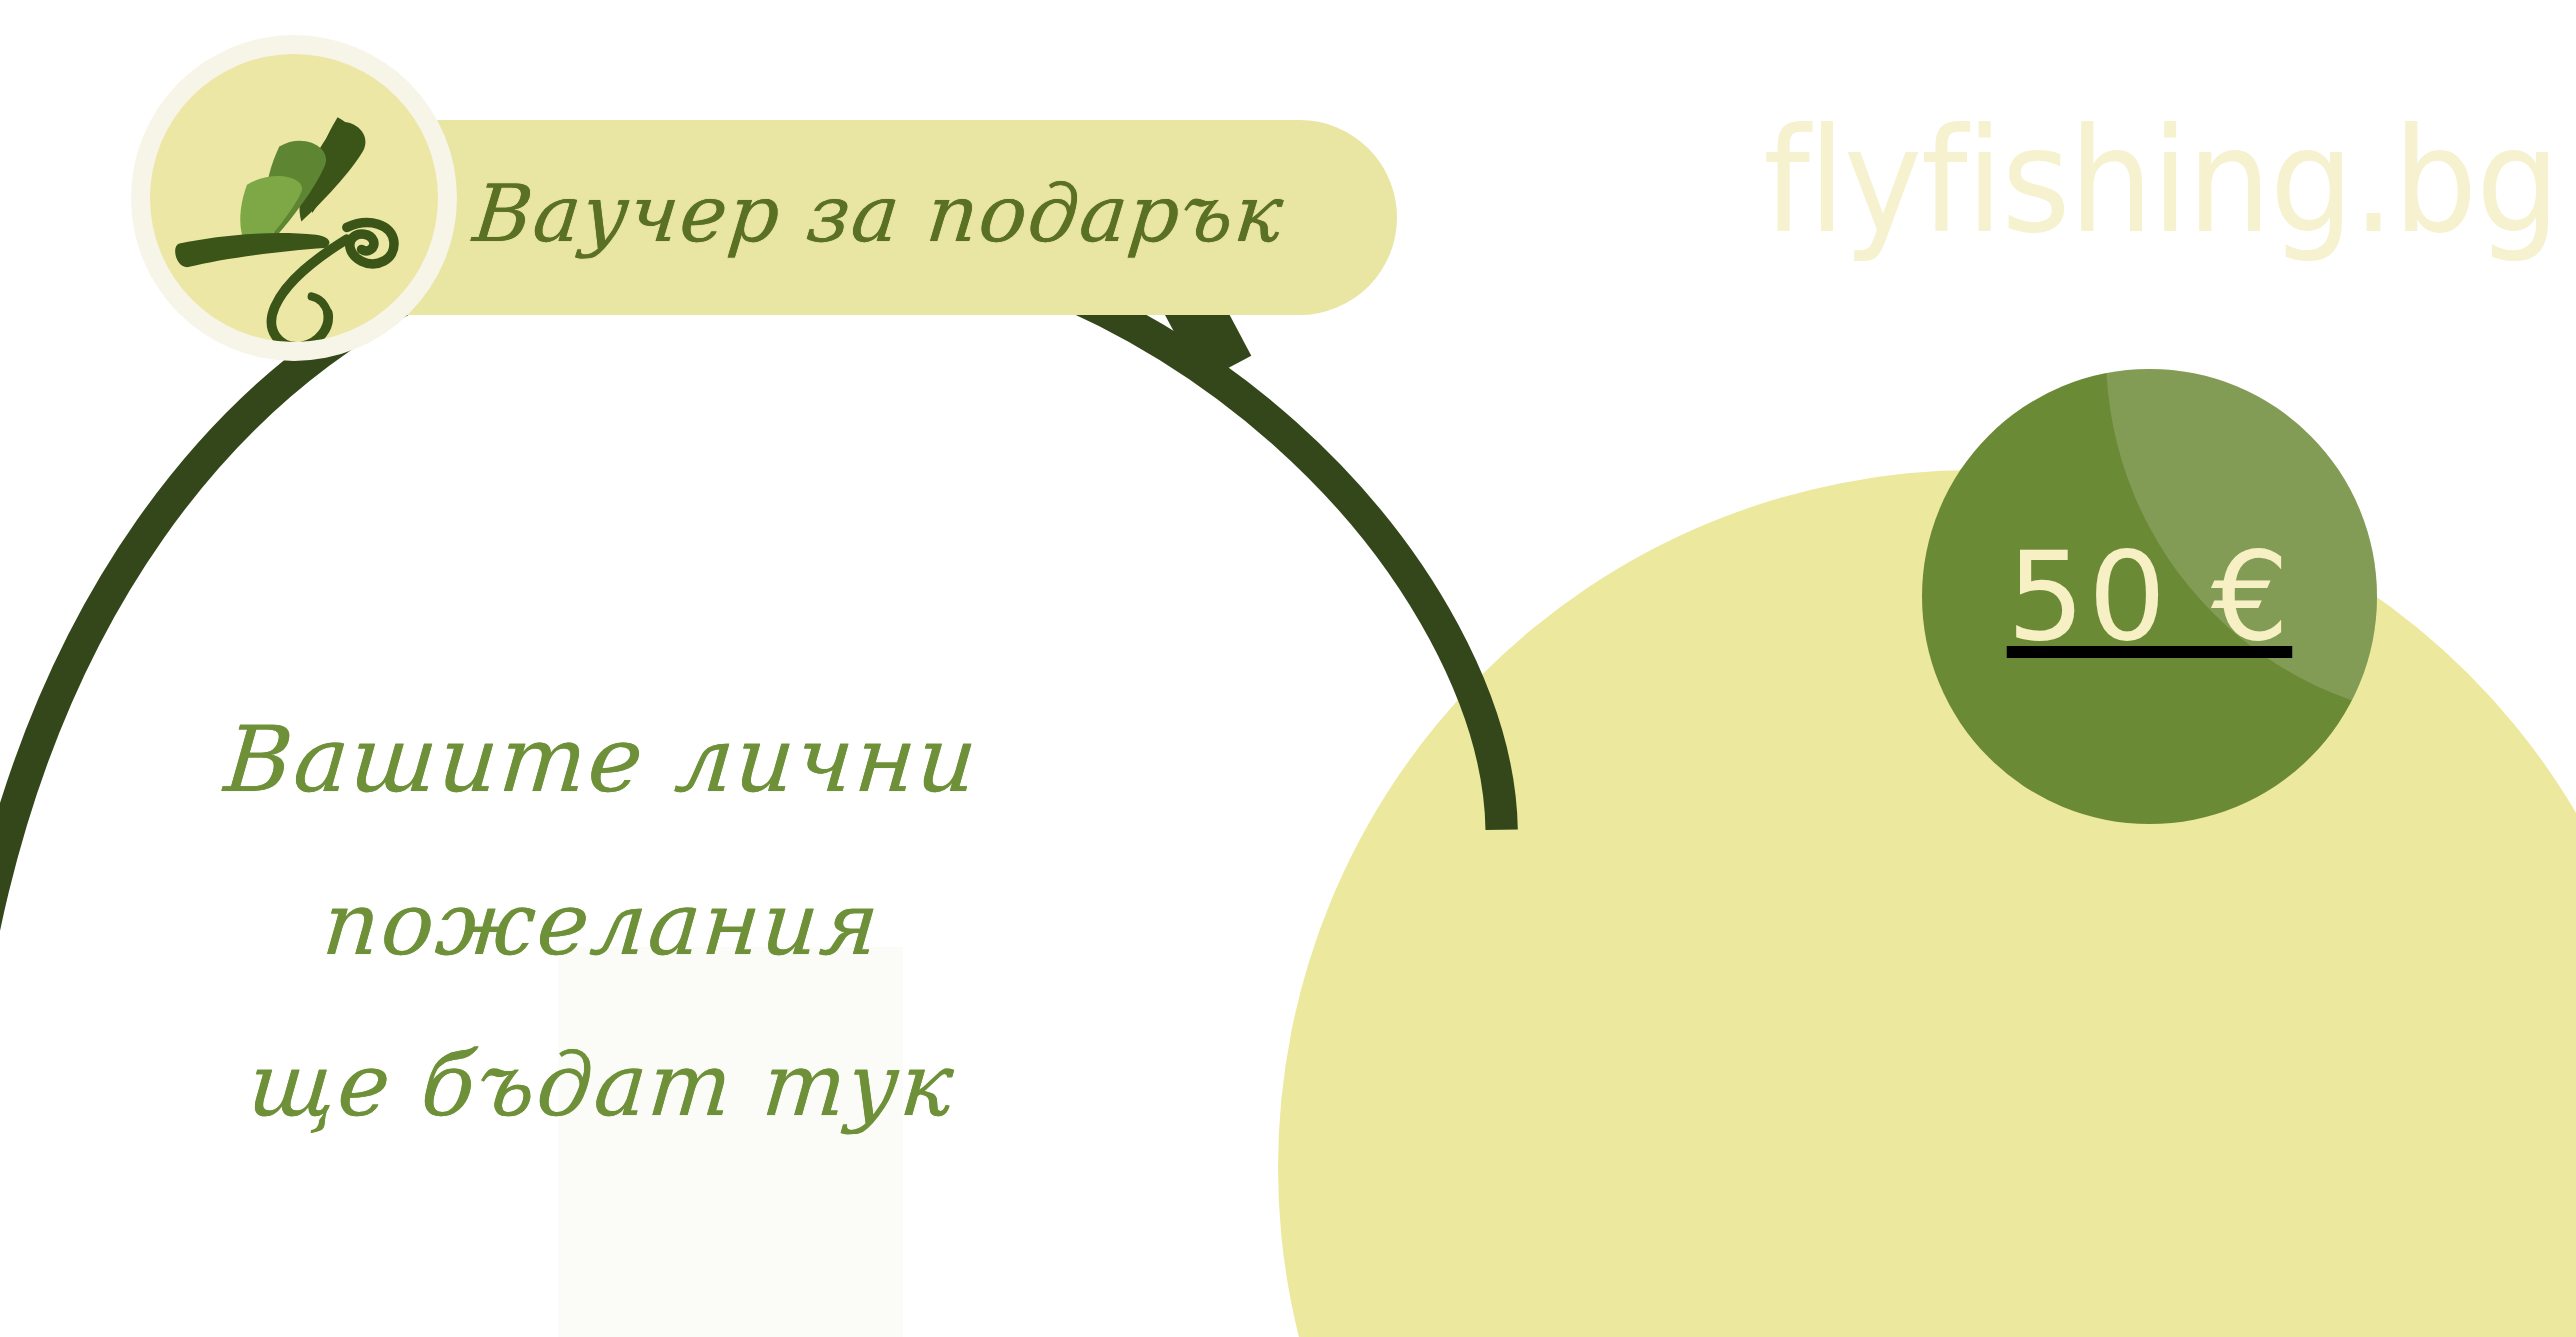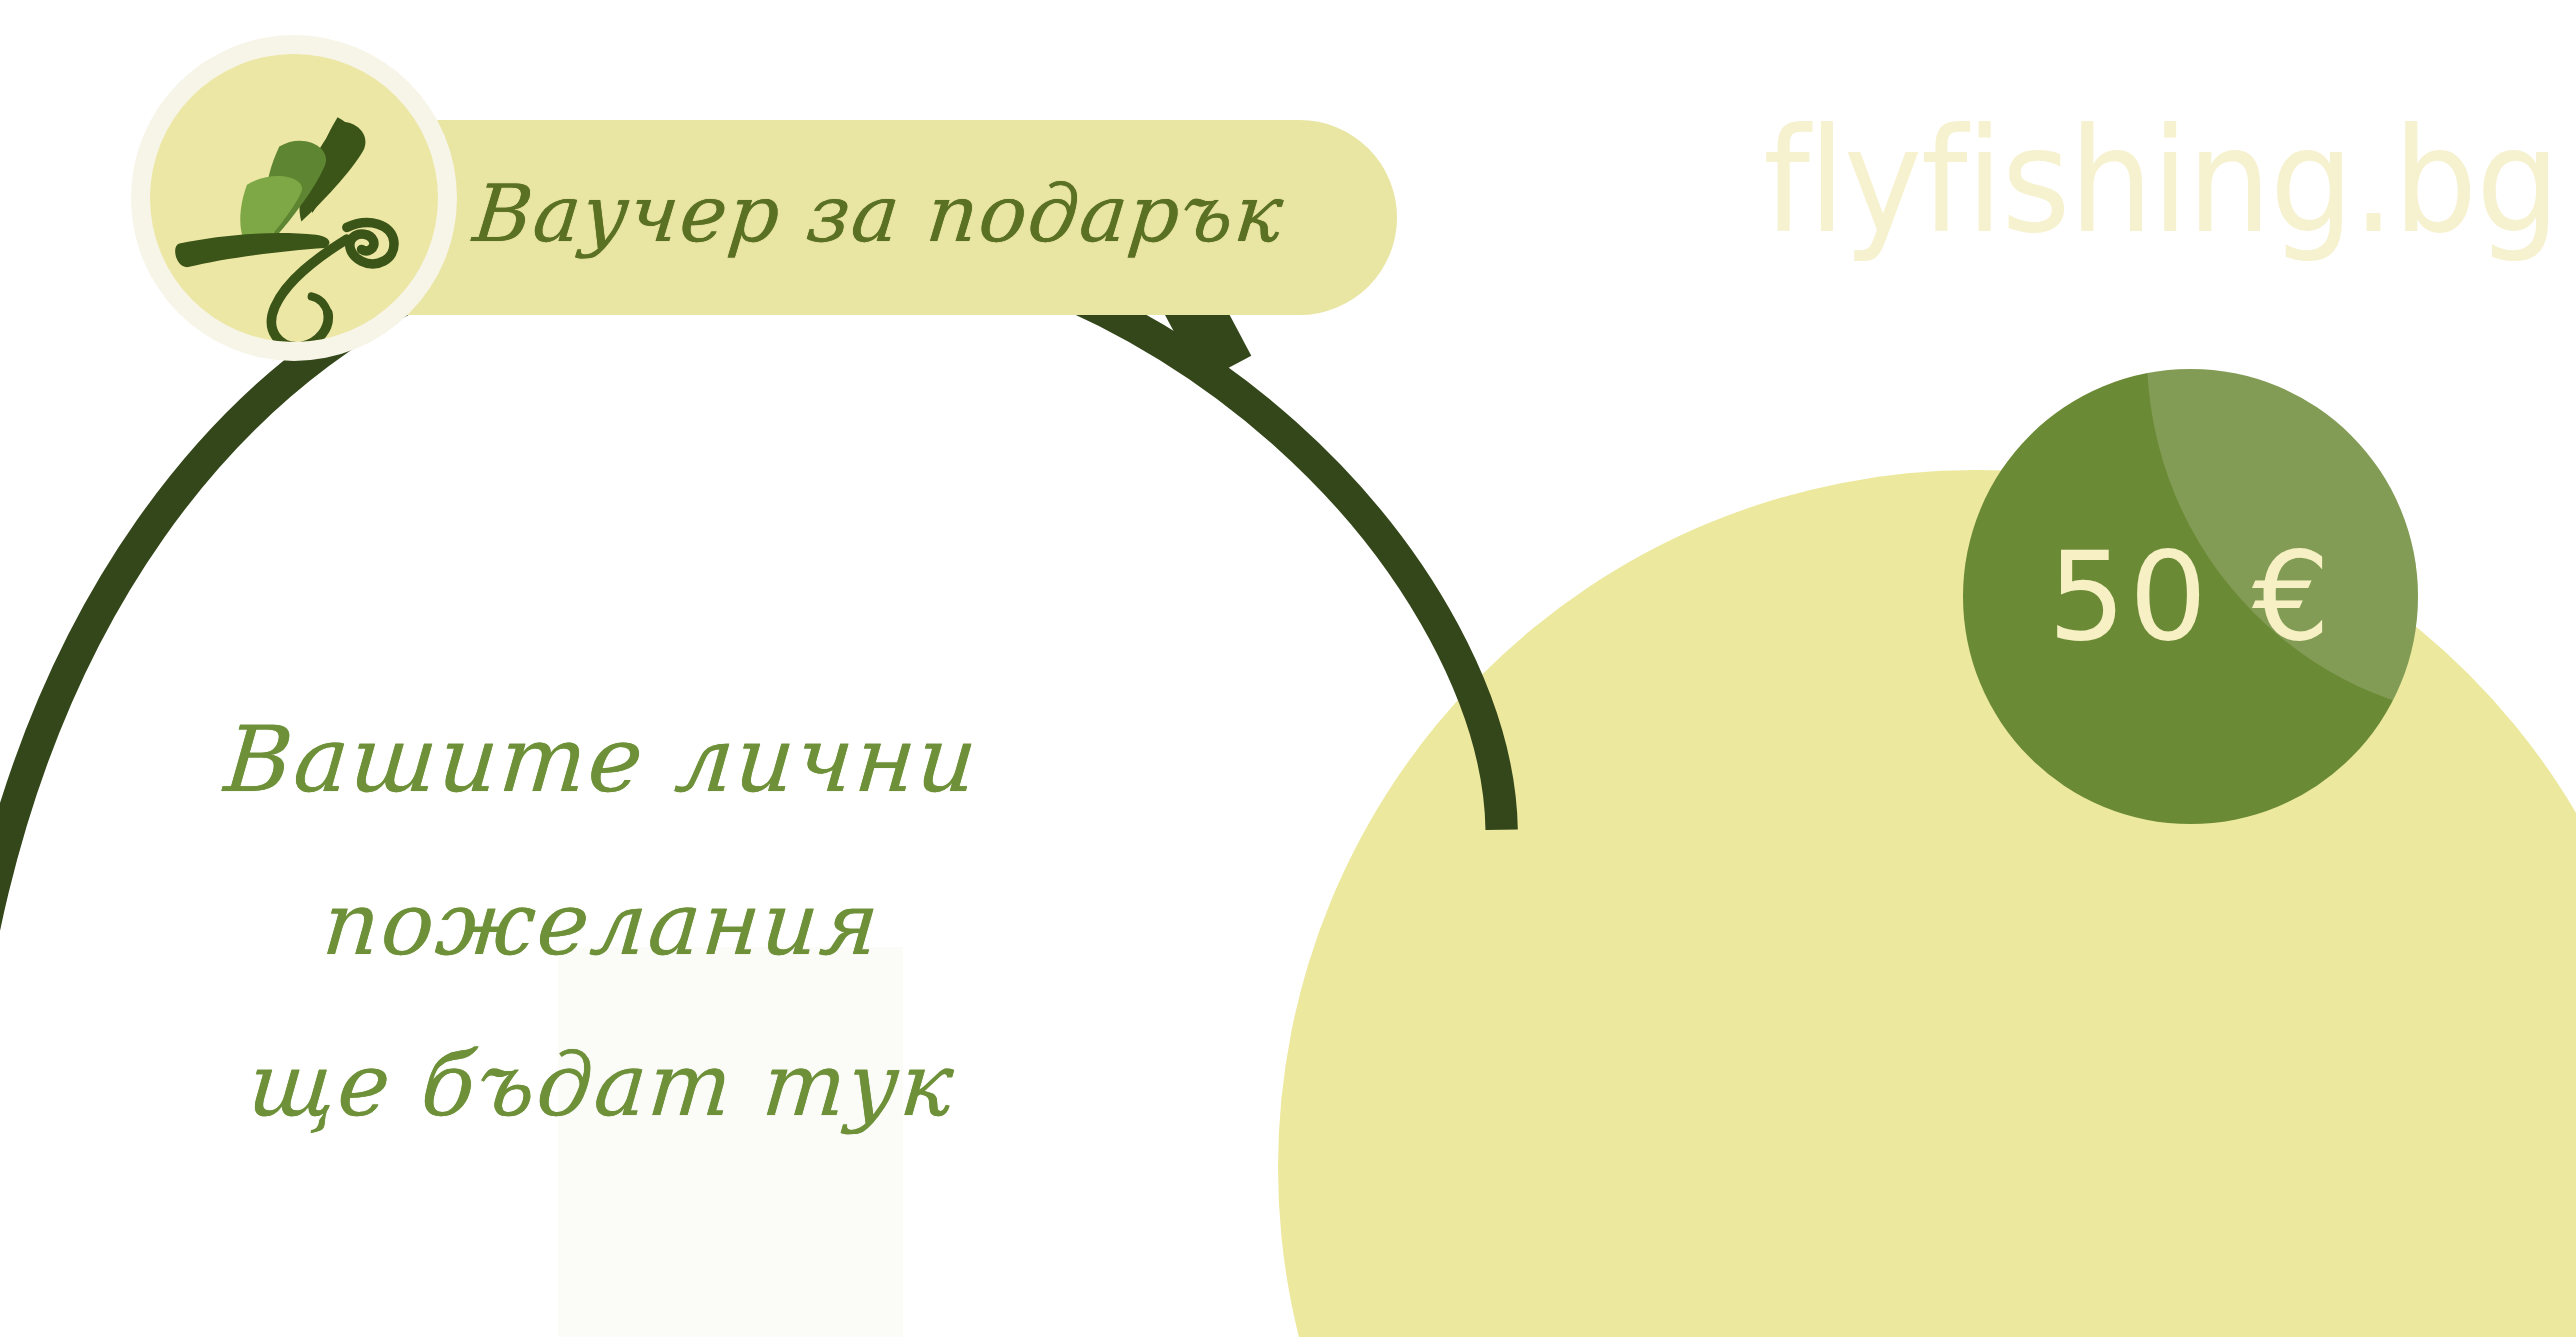--- a/index.html
+++ b/index.html
@@ -130,31 +130,32 @@
     z-index: 7;
     white-space: nowrap;
     font-weight: 400;
     transform: scaleX(0.92);
     transform-origin: right center;
   }
 
   
   .amount-badge {
     position: absolute;
-    left: 1963px;
+    left: 1922px;
     top: 369px;
     width: 455px;
     height: 455px;
     border-radius: 50%;
     background: #6b8a35;
     z-index: 8;
     overflow: hidden;
     display: flex;
     align-items: center;
     justify-content: center;
+    text-decoration: underline;
   }
   .amount-gloss {
     position: absolute;
     left: 184px;
     top: -382px;
     width: 734px;
     height: 734px;
     border-radius: 50%;
     background: rgba(255,255,255,0.16);
     pointer-events: none;

